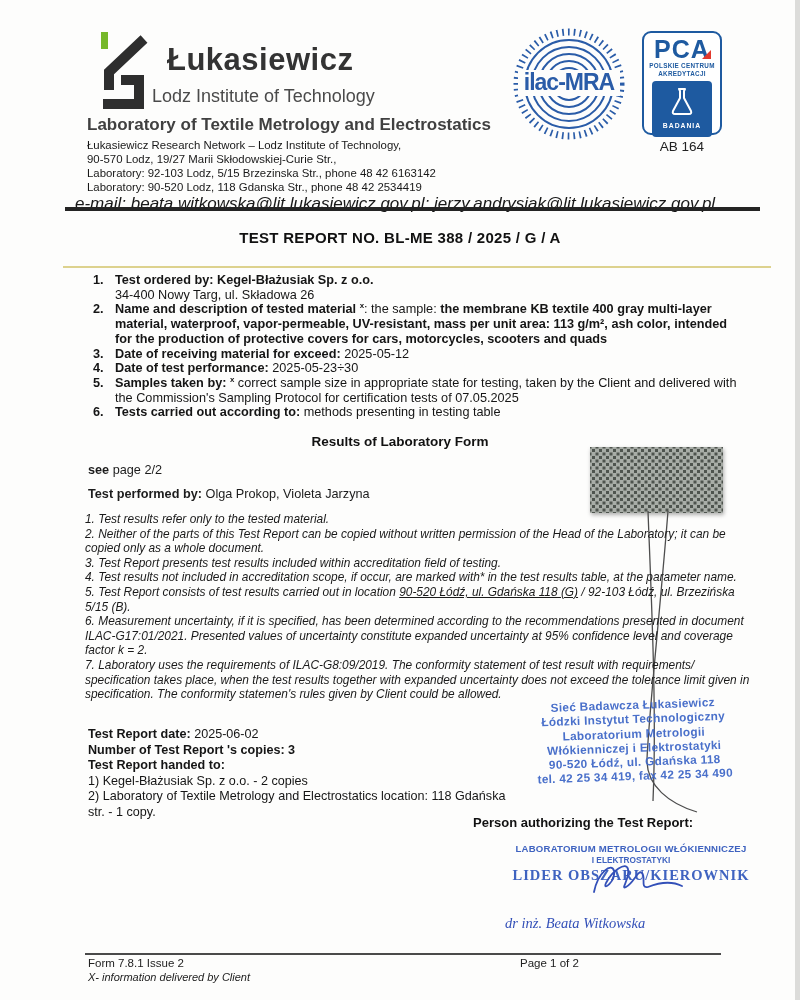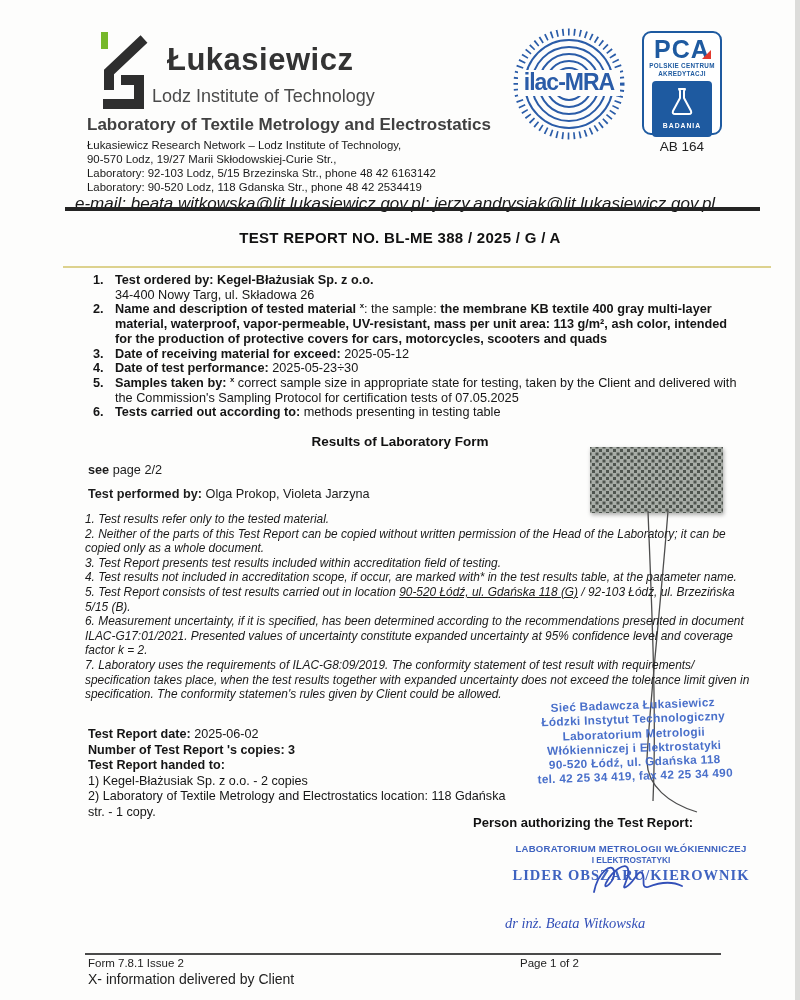--- a/index.html
+++ b/index.html
@@ -61,21 +61,21 @@
   .authorizing { left:473px; top:815px; font-size:13px; font-weight:bold; color:#111; }
   .stamp-role { left:498px; top:843px; width:266px; text-align:center; color:#3f63c0; }
   .stamp-role > div:nth-child(1) { font-size:9.6px; font-weight:bold; letter-spacing:0.2px; }
   .stamp-role > div:nth-child(2) { font-size:8.3px; font-weight:bold; margin-top:1px; }
   .stamp-role > div:nth-child(3) { font-family:"Liberation Serif", serif; font-size:14.5px; font-weight:bold; letter-spacing:1px; margin-top:2px; }
   .sig-svg { left:588px; top:858px; width:100px; height:42px; }
   .sig-name { left:505px; top:893px; width:220px; font-family:"Liberation Serif", serif; font-style:italic; font-size:14.5px; color:#3350b8;margin-top:22px; }
   
   .footer-form { left:88px; top:957px; font-size:11.5px; color:#222; }
   .footer-page { left:520px; top:957px; font-size:11.5px; color:#222; }
-  .footer-xnote { left:88px; top:971px; font-size:14px; color:#222; }
+  .footer-xnote { left:88px; top:971px; font-size:11px; color:#222;font-style:italic; }
   .edge-shade { right:0; top:0; width:5px; height:1000px; background:#dcdcda; }
 </style>
 </head>
 <body>
 
 <div class="page">
 
   <svg class="abs" style="left:86px;top:30px;" width="82" height="84" viewBox="0 0 82 84">
     <rect x="15" y="2" width="7" height="17" fill="#76b82a"></rect>
     <path d="M58,9 L23,42 L23,60" fill="none" stroke="#2e2e2e" stroke-width="10" stroke-linejoin="miter"></path>

